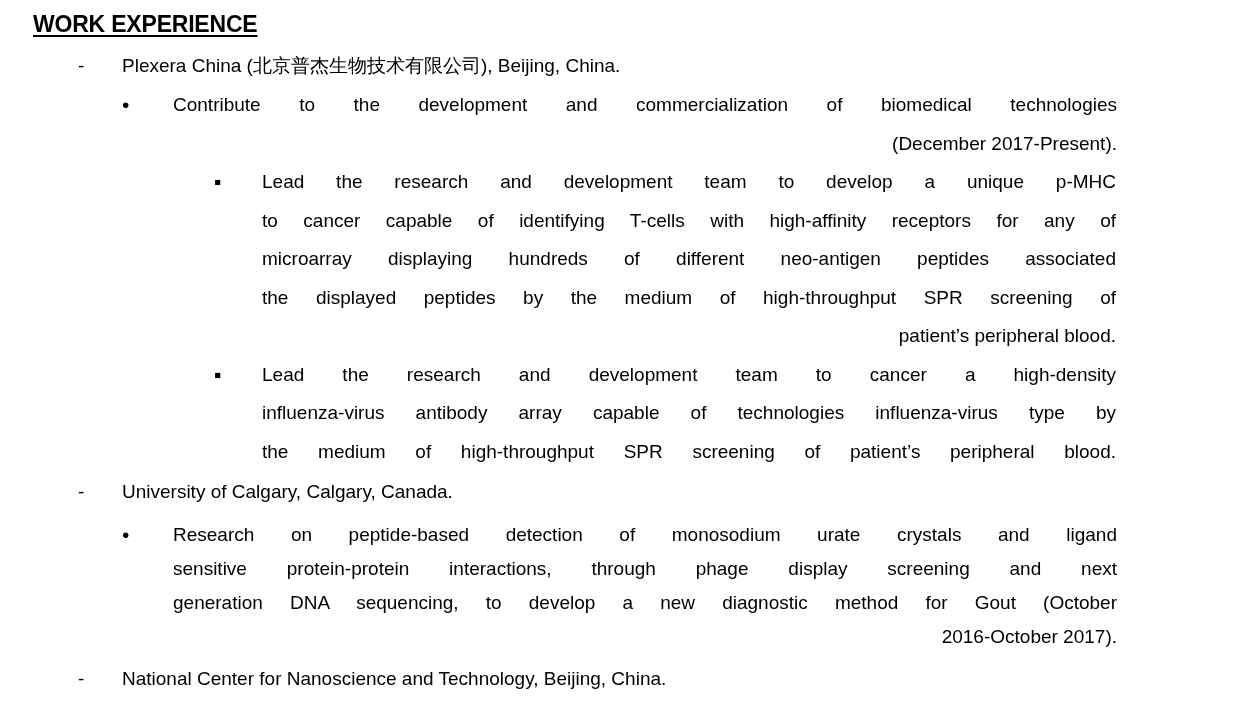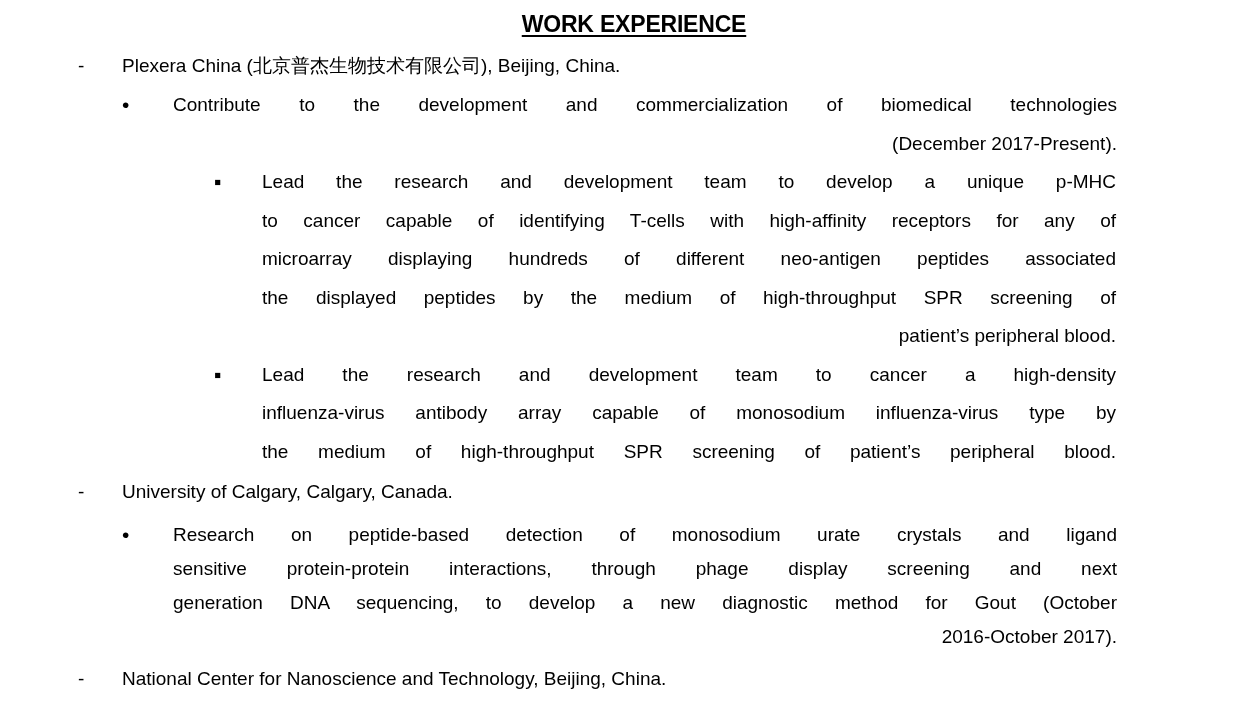--- a/index.html
+++ b/index.html
@@ -20,21 +20,20 @@
   .heading {
     margin: 8px 0 0 33px;
     font-size: 23px;
     font-weight: bold;
     letter-spacing: -0.2px;
     line-height: 32px;
     text-decoration: underline;
     text-decoration-thickness: 2px;
     text-underline-offset: 3px;
     white-space: nowrap;
-    text-align: center;
   }
   
   .org {
     position: relative;
     padding-left: 122px;
     padding-right: 60px;
     line-height: 30px;
     white-space: nowrap;
   }
   .org-1 { margin-top: 11px; }
@@ -92,21 +91,21 @@
     <div class="ln j">Lead the research and development team to develop a unique p-MHC</div>
     <div class="ln j">to cancer capable of identifying T-cells with high-affinity receptors for any of</div>
     <div class="ln j">microarray displaying hundreds of different neo-antigen peptides associated</div>
     <div class="ln j">the displayed peptides by the medium of high-throughput SPR screening of</div>
     <div class="ln">patient’s peripheral blood.</div>
   </div>
 
   <div class="detail">
     <span class="mk mk-square">▪</span>
     <div class="ln j">Lead the research and development team to cancer a high-density</div>
-    <div class="ln j">influenza-virus antibody array capable of monosodium influenza-virus type by</div>
+    <div class="ln j">influenza-virus antibody array capable of technologies influenza-virus type by</div>
     <div class="ln j">the medium of high-throughput SPR screening of patient’s peripheral blood.</div>
   </div>
 
   <div class="org org-2">
     <span class="mk mk-dash">-</span>
     <span>University of Calgary, Calgary, Canada.</span>
   </div>
 
   <div class="role role-2">
     <span class="mk mk-bullet">•</span>

